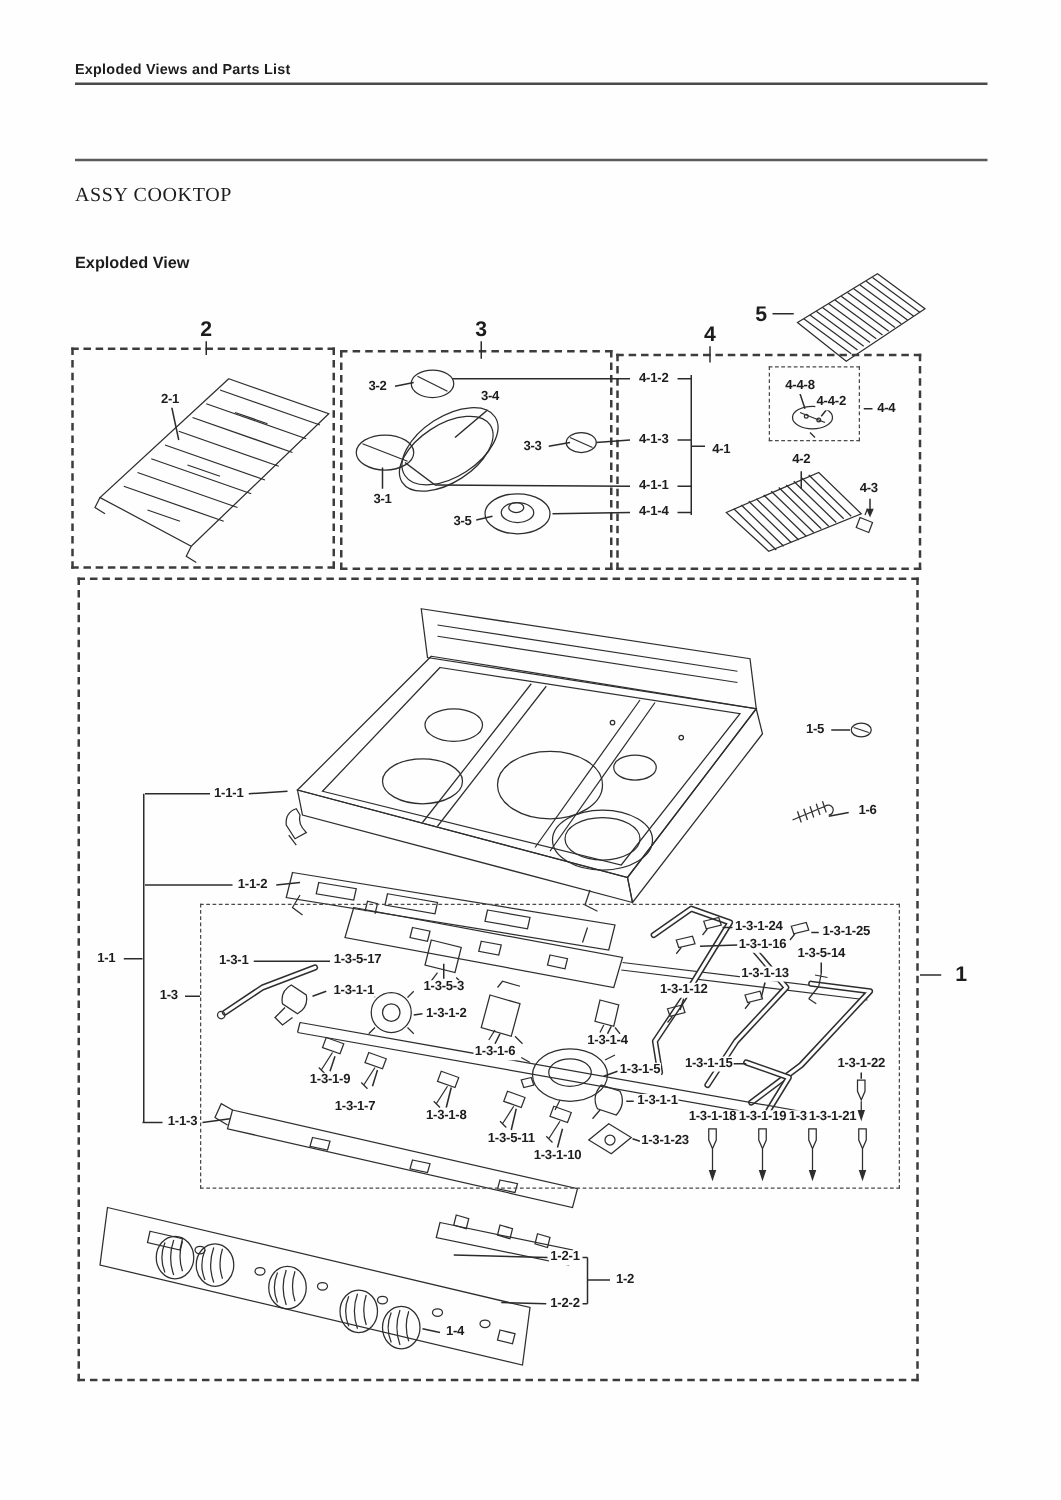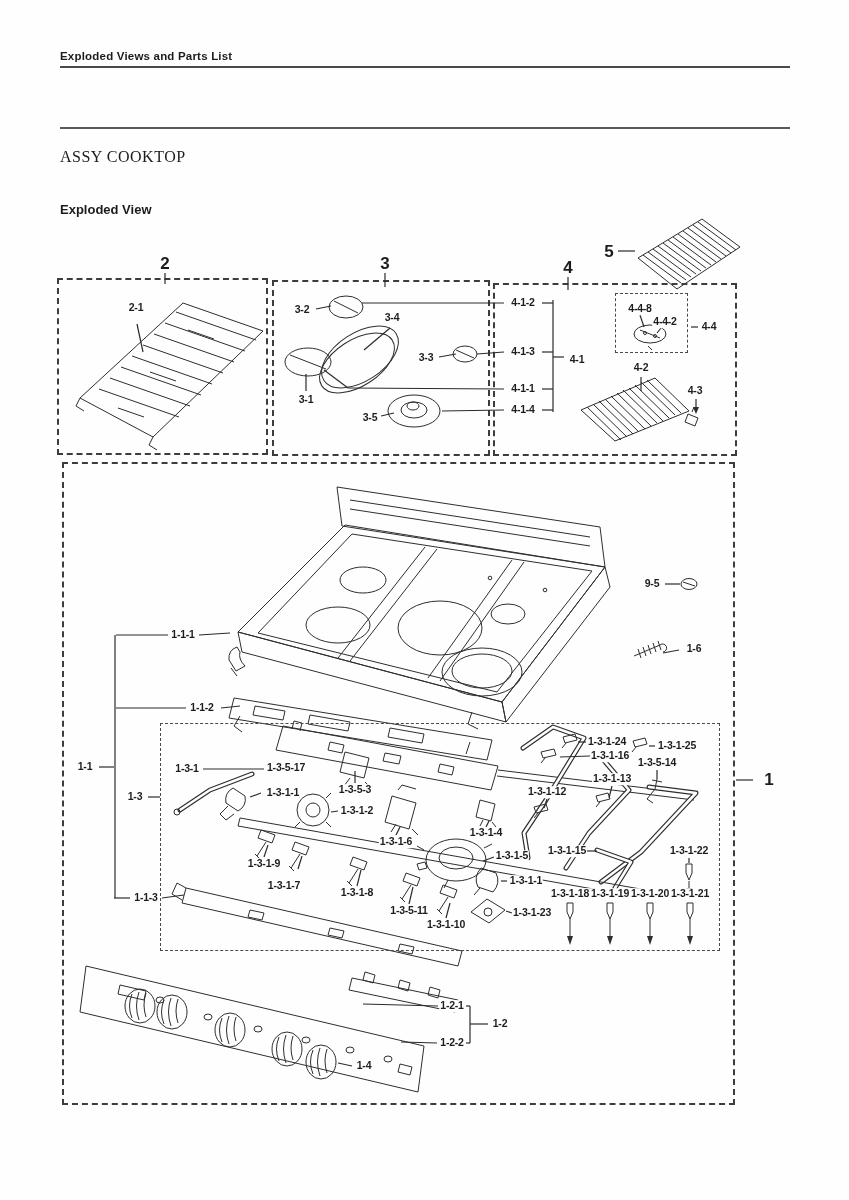--- a/index.html
+++ b/index.html
@@ -295,37 +295,37 @@
         <line x1="437" y1="1043" x2="401" y2="1042" class="leader"></line>
         <line x1="352" y1="1066" x2="338" y2="1063" class="leader"></line>
       </svg>
 
     <div id="labels">
         <div class="glabel" style="left: 165px; top: 263px;">2</div>
         <div class="glabel" style="left: 385px; top: 263px;">3</div>
         <div class="glabel" style="left: 568px; top: 267px;">4</div>
         <div class="glabel" style="left: 609px; top: 251px;">5</div>
         <div class="glabel" style="left: 769px; top: 779px;">1</div>
-        <div class="plabel" style="left: 136px; top: 308px;">2-1</div>
+        <div class="plabel" style="left: 136px; top: 320px;">2-1</div>
         <div class="plabel" style="left: 302px; top: 310px;">3-2</div>
         <div class="plabel" style="left: 392px; top: 318px;">3-4</div>
         <div class="plabel" style="left: 306px; top: 400px;">3-1</div>
         <div class="plabel" style="left: 426px; top: 358px;">3-3</div>
         <div class="plabel" style="left: 370px; top: 418px;">3-5</div>
         <div class="plabel" style="left: 523px; top: 303px;">4-1-2</div>
         <div class="plabel" style="left: 523px; top: 352px;">4-1-3</div>
         <div class="plabel" style="left: 523px; top: 389px;">4-1-1</div>
         <div class="plabel" style="left: 523px; top: 410px;">4-1-4</div>
         <div class="plabel" style="left: 577px; top: 360px;">4-1</div>
         <div class="plabel" style="left: 640px; top: 309px;">4-4-8</div>
         <div class="plabel" style="left: 665px; top: 322px;">4-4-2</div>
         <div class="plabel" style="left: 709px; top: 327px;">4-4</div>
         <div class="plabel" style="left: 641px; top: 368px;">4-2</div>
         <div class="plabel" style="left: 695px; top: 391px;">4-3</div>
-        <div class="plabel" style="left: 652px; top: 584px;">9-5</div>
+        <div class="plabel" style="left: 652px; top: 584px;">1-5</div>
         <div class="plabel" style="left: 694px; top: 649px;">1-6</div>
         <div class="plabel" style="left: 183px; top: 635px;">1-1-1</div>
         <div class="plabel" style="left: 202px; top: 708px;">1-1-2</div>
         <div class="plabel" style="left: 85px; top: 767px;">1-1</div>
         <div class="plabel" style="left: 146px; top: 898px;">1-1-3</div>
         <div class="plabel" style="left: 135px; top: 797px;">1-3</div>
         <div class="plabel" style="left: 187px; top: 769px;">1-3-1</div>
         <div class="plabel" style="left: 286px; top: 768px;">1-3-5-17</div>
         <div class="plabel" style="left: 283px; top: 793px;">1-3-1-1</div>
         <div class="plabel" style="left: 355px; top: 790px;">1-3-5-3</div>
@@ -344,20 +344,20 @@
         <div class="plabel" style="left: 677px; top: 746px;">1-3-1-25</div>
         <div class="plabel" style="left: 610px; top: 756px;">1-3-1-16</div>
         <div class="plabel" style="left: 657px; top: 763px;">1-3-5-14</div>
         <div class="plabel" style="left: 612px; top: 779px;">1-3-1-13</div>
         <div class="plabel" style="left: 547px; top: 792px;">1-3-1-12</div>
         <div class="plabel" style="left: 567px; top: 851px;">1-3-1-15</div>
         <div class="plabel" style="left: 689px; top: 851px;">1-3-1-22</div>
         <div class="plabel" style="left: 570px; top: 894px;">1-3-1-18</div>
         <div class="plabel" style="left: 610px; top: 894px;">1-3-1-19</div>
         <div class="plabel" style="left: 650px; top: 894px;">1-3-1-20</div>
-        <div class="plabel" style="left: 690px; top: 894px;">1-3-1-21</div>
+        <div class="plabel" style="left: 666px; top: 894px;">1-3-1-21</div>
         <div class="plabel" style="left: 452px; top: 1006px;">1-2-1</div>
         <div class="plabel" style="left: 452px; top: 1043px;">1-2-2</div>
         <div class="plabel" style="left: 500px; top: 1024px;">1-2</div>
         <div class="plabel" style="left: 364px; top: 1066px;">1-4</div>
       </div>
   </div>
 </div>
 
 </body></html>

